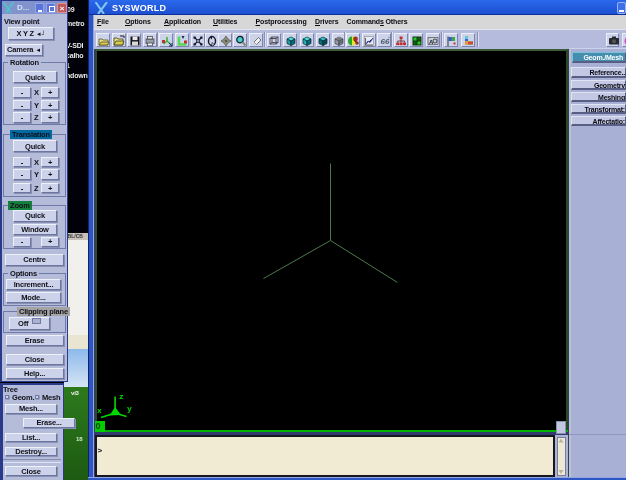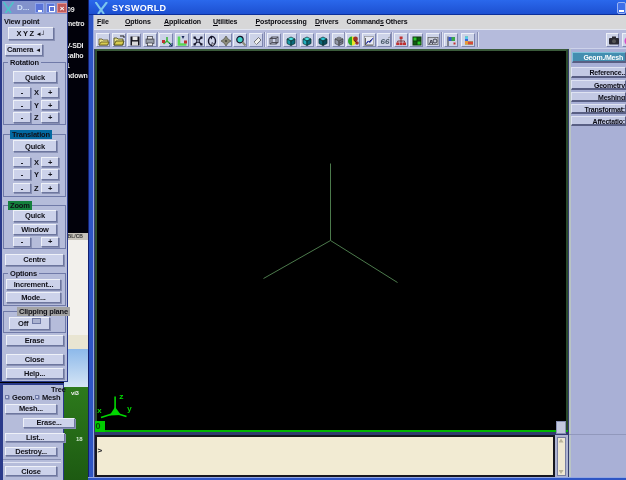--- a/index.html
+++ b/index.html
@@ -358,24 +358,24 @@
 
 <div class="abs grp" style="left:3px;top:311px;width:63px;height:22px;"></div>
 <div class="abs lbl" style="left:6px;top:307px;background:#a3a3a3;padding:0 2px;margin-left:11px;">Clipping plane</div>
 <div class="abs b3 btxt" style="left:9px;top:316.5px;width:41px;height:13px;line-height:12px;">Off&nbsp;&nbsp;<span style="display:inline-block;width:7px;height:4px;background:#aab2d0;border:1px solid #707aa6;vertical-align:1.5px;"></span></div>
 
 <div class="abs b3 btxt" style="left:5.5px;top:335px;width:58px;height:11px;line-height:10px;">Erase</div>
 <div class="abs b3 btxt" style="left:5.5px;top:353.5px;width:58px;height:11px;line-height:10px;">Close</div>
 <div class="abs b3 btxt" style="left:5.5px;top:368px;width:58px;height:11px;line-height:10px;">Help...</div>
 
 <div class="abs" style="left:0;top:383px;width:64px;height:97px;background:#b5bcda;border-top:2px solid #2a3a8a;border-left:3px solid #2a3a8a;border-right:1px solid #2a3a8a;box-sizing:border-box;"></div>
-<div class="abs lbl" style="left:3px;top:385px;padding-left:48px;">Tree</div>
+<div class="abs lbl" style="left:3px;top:385px;">Tree</div>
 <div class="abs" style="left:5px;top:394.5px;width:4px;height:4px;background:#c9cfe8;border:1px solid #707aa6;box-sizing:border-box;box-shadow:0.5px 0.5px 0 #707aa6;"></div>
 <div class="abs lbl" style="left:12px;top:393px;">Geom.</div>
 <div class="abs" style="left:35px;top:394.5px;width:4px;height:4px;background:#c9cfe8;border:1px solid #707aa6;box-sizing:border-box;box-shadow:0.5px 0.5px 0 #707aa6;"></div>
 <div class="abs lbl" style="left:42px;top:393px;">Mesh</div>
 <div class="abs b3 btxt" style="left:5px;top:404px;width:52px;height:9.5px;line-height:8.5px;">Mesh...</div>
 <div class="abs b3 btxt" style="left:5px;top:418px;width:52px;height:9.5px;line-height:8.5px;margin-left:18px;">Erase...</div>
-<div class="abs b3 btxt" style="left:5px;top:432.5px;width:60px;height:9.5px;line-height:8.5px;">List...</div>
+<div class="abs b3 btxt" style="left:5px;top:432.5px;width:52px;height:9.5px;line-height:8.5px;">List...</div>
 <div class="abs b3 btxt" style="left:5px;top:446.5px;width:52px;height:9.5px;line-height:8.5px;">Destroy...</div>
 <div class="abs" style="left:3px;top:458.5px;width:58px;height:2px;border-top:1px solid #8890b4;border-bottom:1px solid #dfe3f2;"></div>
 <div class="abs b3 btxt" style="left:5px;top:465.5px;width:52px;height:10px;line-height:9px;">Close</div>
 
 </div>
 </body></html>

